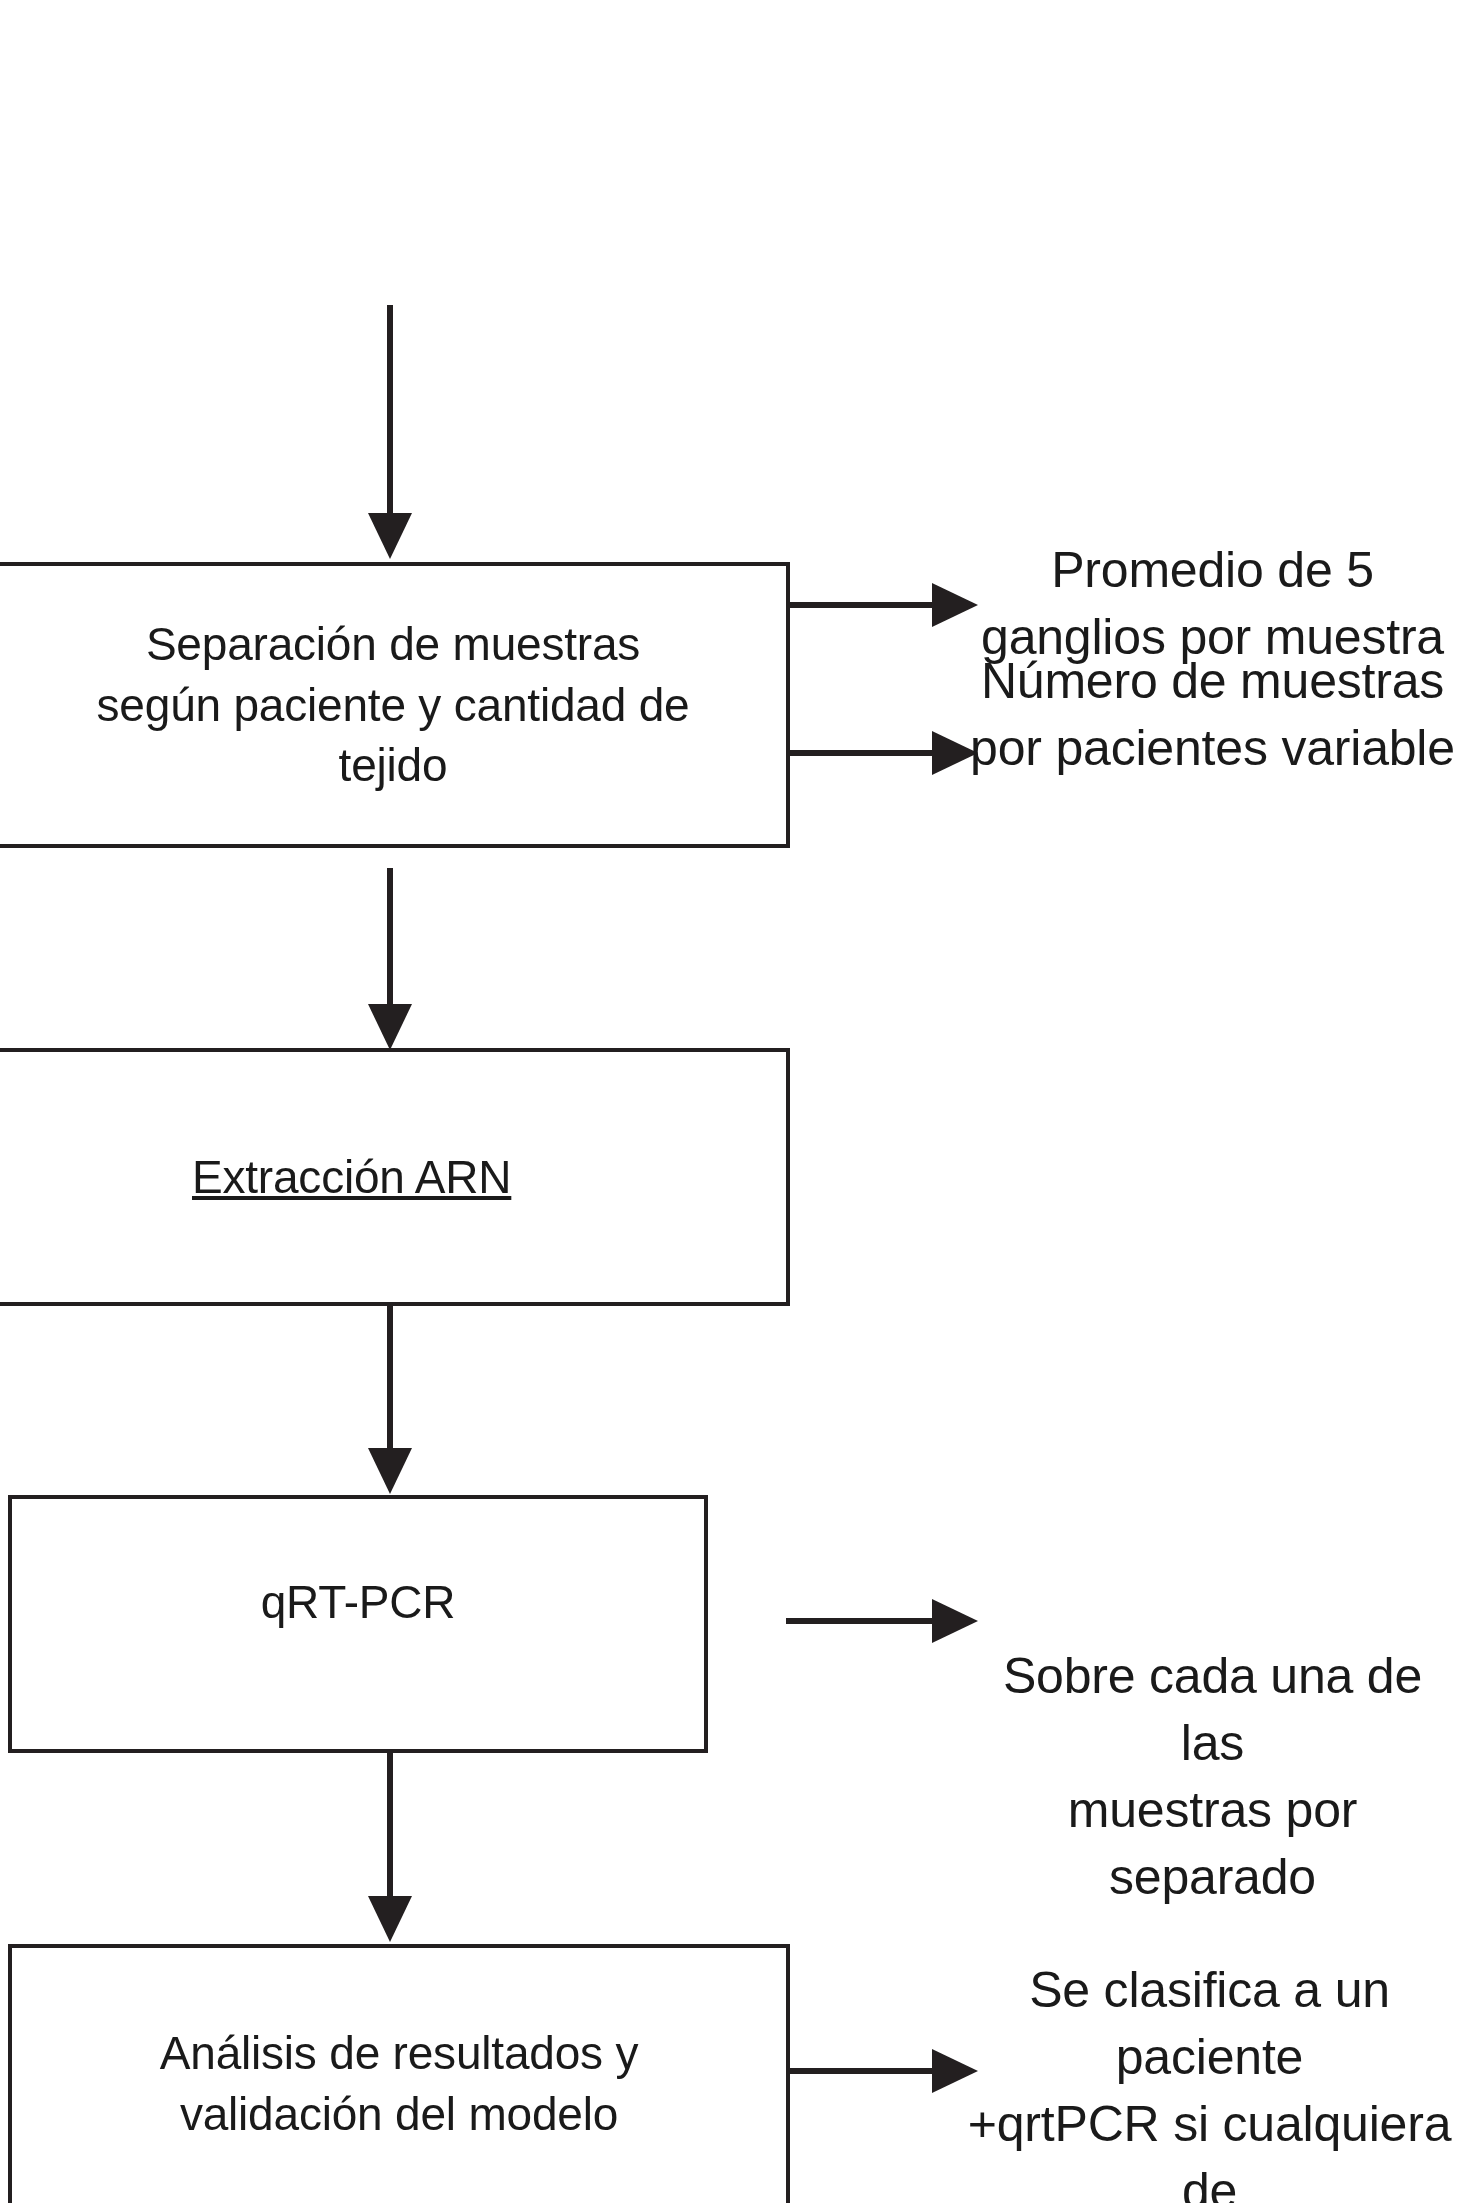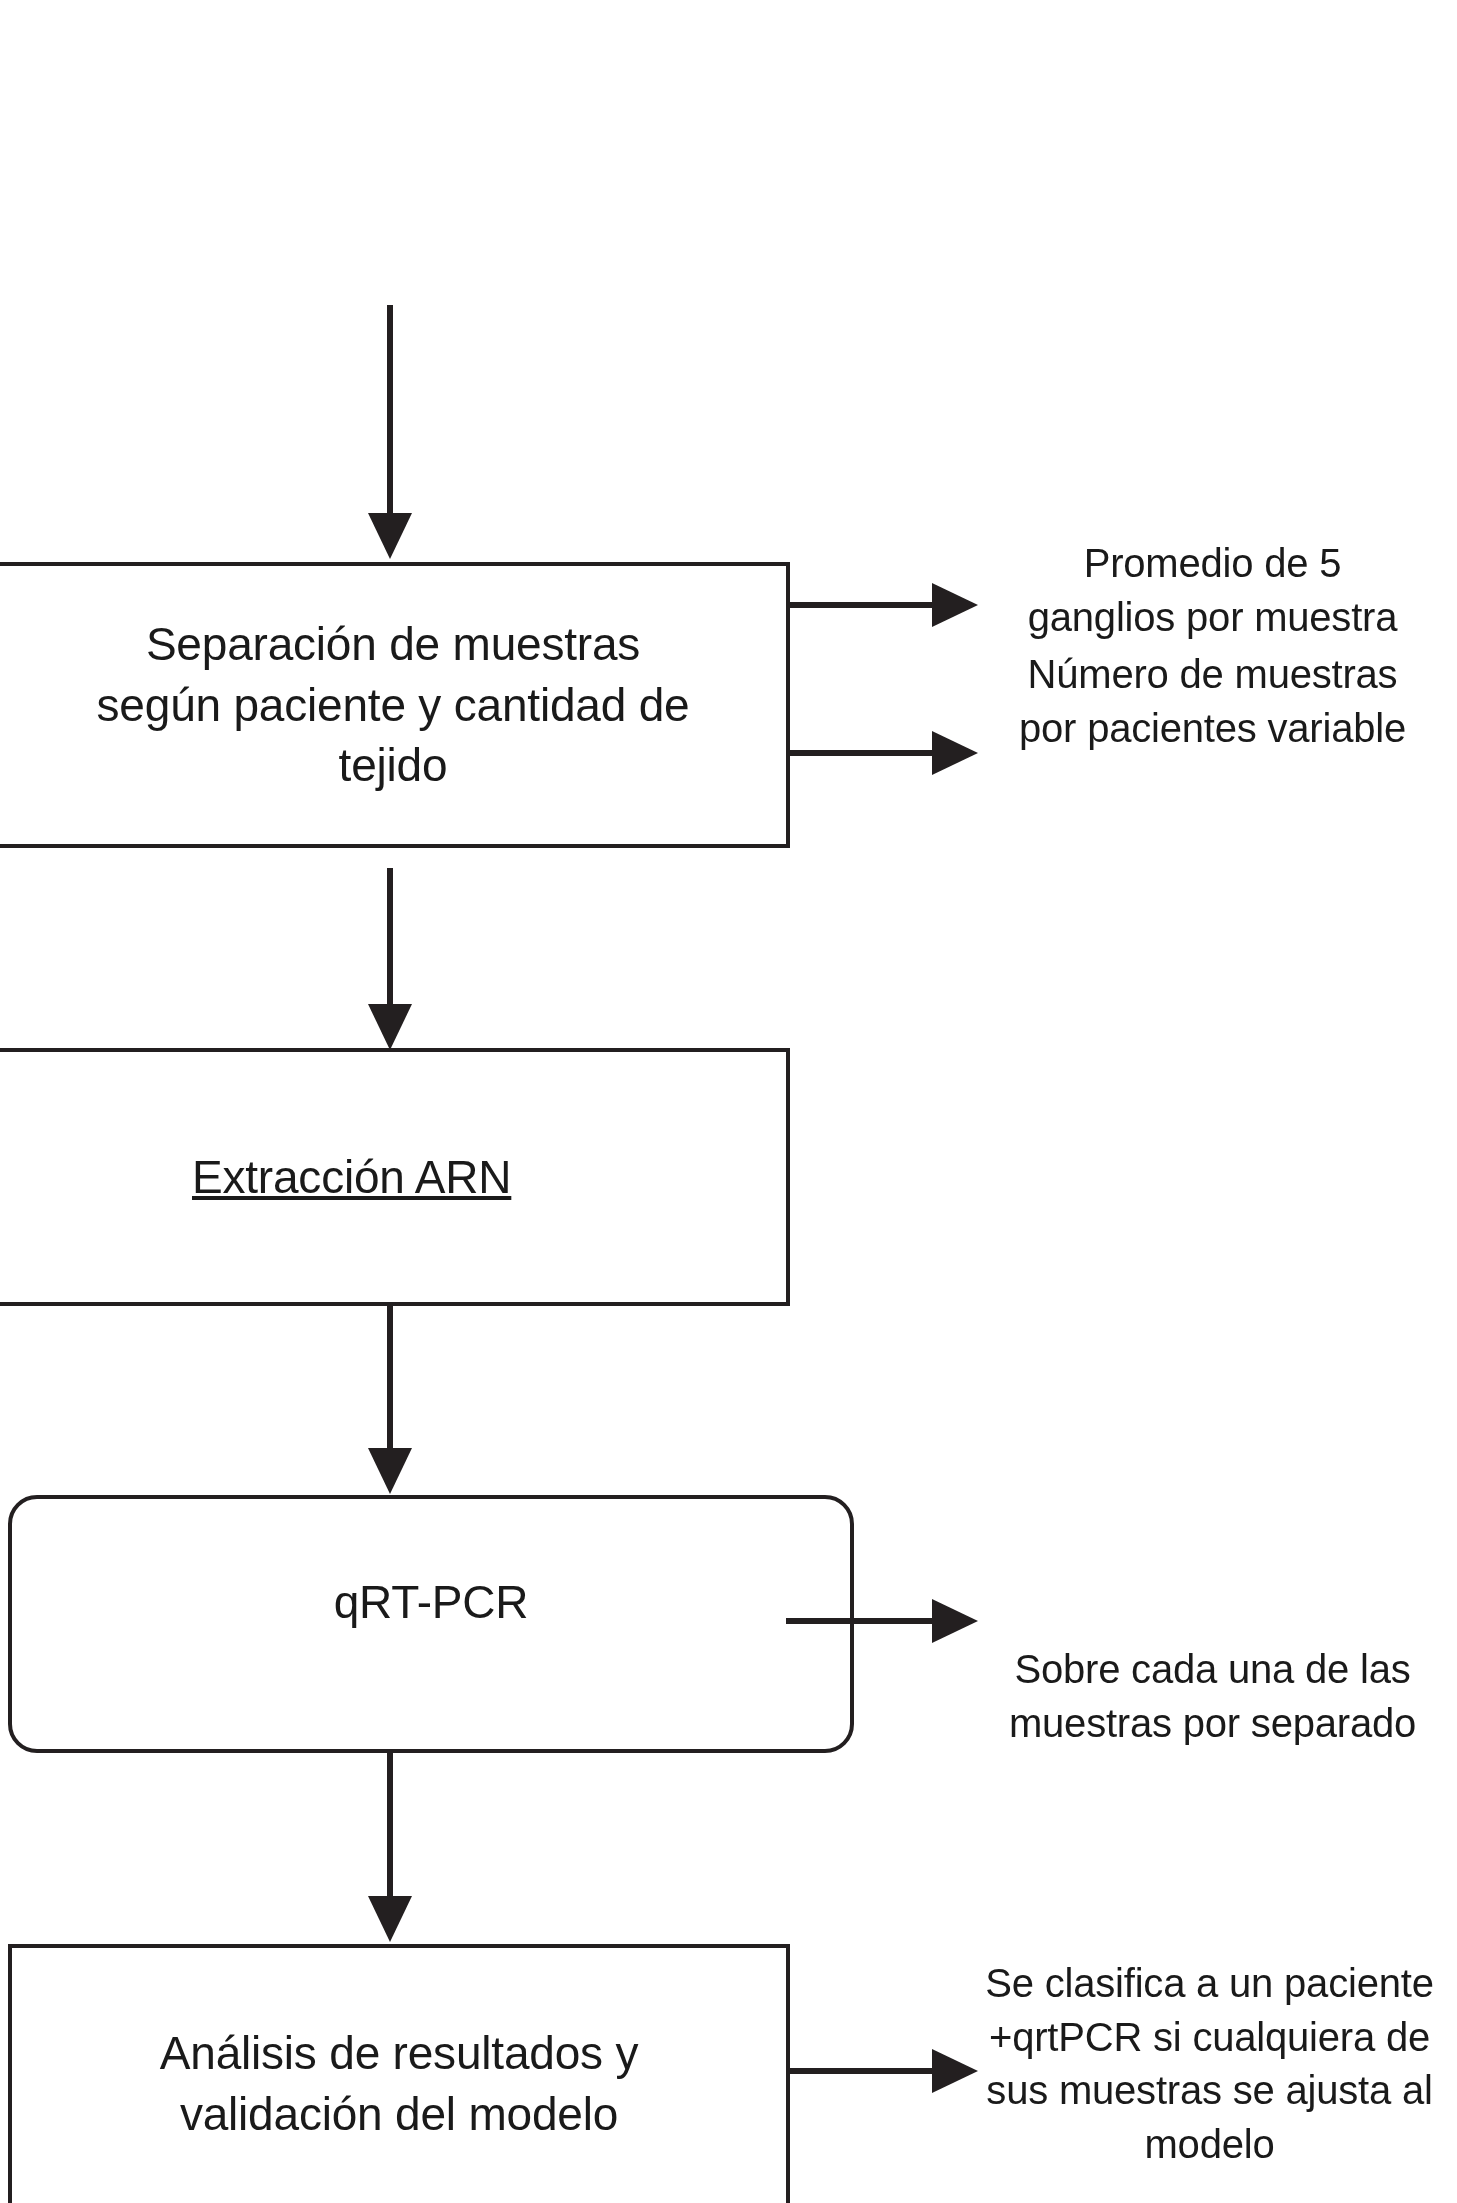--- a/index.html
+++ b/index.html
@@ -32,21 +32,21 @@
     color: #1a1a1a;
     letter-spacing: -0.2px;
     white-space: pre-line;
   }
   .node-text.left {
     text-align: left;
     text-decoration: underline;
   }
   .side-note {
     position: absolute;
-    font-size: 40px;
+    font-size: 50px;
     line-height: 1.34;
     text-align: center;
     color: #1a1a1a;
     letter-spacing: -0.2px;
     white-space: pre-line;
   }
   .conn {
     position: absolute;
     overflow: visible;
   }
@@ -96,21 +96,21 @@
 
   <div class="node-box" style="left:0px; top:1048px; width:790px; height:258px; border-left:none;">
     <div class="node-text left" style="padding-left:192px;">Extracción ARN</div>
   </div>
 
   <svg class="conn" style="left:355px; top:1302px; width:70px; height:200px;" viewBox="0 0 70 200">
     <line x1="35" y1="0" x2="35" y2="148"></line>
     <polygon points="13,146 57,146 35,192"></polygon>
   </svg>
 
-  <div class="node-box" style="left:8px; top:1495px; width:846px; height:258px;border-radius:29px;">
+  <div class="node-box" style="left:8px; top:1495px; width:700px; height:258px;">
     <div class="node-text" style="padding:0 16px; transform:translateY(-22px);">qRT-PCR</div>
   </div>
 
   <svg class="conn" style="left:786px; top:1596px; width:200px; height:50px;" viewBox="0 0 200 50">
     <line x1="0" y1="25" x2="148" y2="25"></line>
     <polygon points="146,3 146,47 192,25"></polygon>
   </svg>
   <div class="side-note" style="left:968px; top:1643px; width:489px;">Sobre cada una de las
 muestras por separado</div>
 

